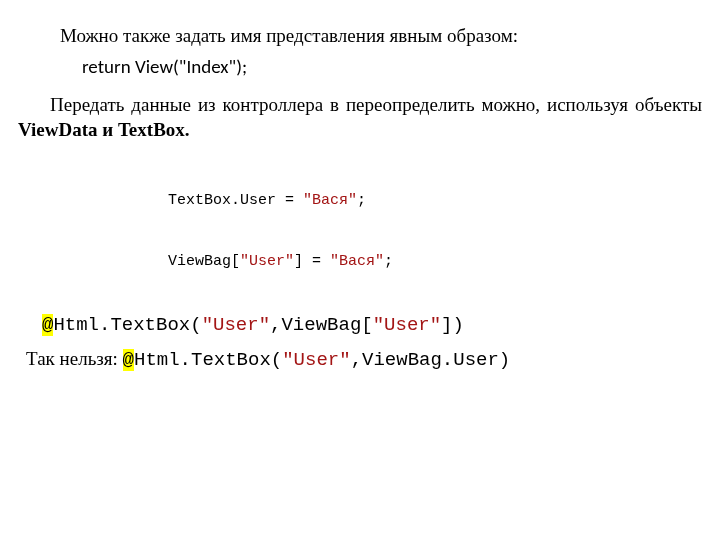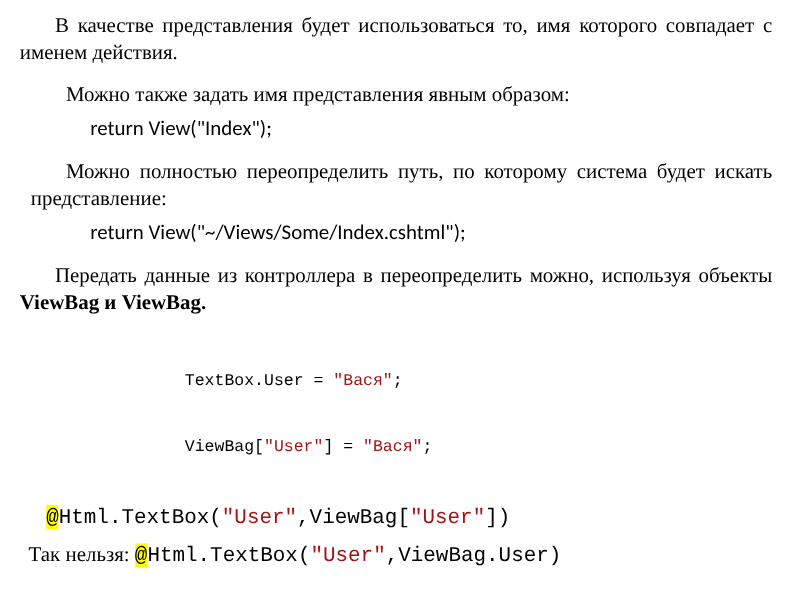--- a/index.html
+++ b/index.html
@@ -41,39 +41,32 @@
     font-family: Consolas, "Courier New", monospace;
     font-size: 19px;
   }
   .row { margin-top: 10px; }
 </style>
 </head>
 <body>
 
 <div class="wrap">
 
-  <div class="para indent">В качестве представления будет использоваться то, имя которого совпадает с именем действия.</div>
 
   <div class="section">
     <div class="para indent" style="margin-left:10px;">Можно также задать имя представления явным образом:</div>
     <div class="code-line">
       <span>return  View(</span><span>"Index"</span><span>);</span>
     </div>
   </div>
 
-  <div class="section">
-    <div class="para indent" style="margin-left:10px;">Можно полностью переопределить путь, по которому система будет искать представление:</div>
-    <div class="code-line">
-      <span>return View(</span><span>"~/Views/Some/Index.cshtml"</span><span>);</span>
-    </div>
-  </div>
 
   <div class="section">
     <div class="para indent">
-      <span>Передать данные из контроллера в переопределить можно, используя объекты </span><span class="bold">ViewBag и ViewBag.</span>
+      <span>Передать данные из контроллера в переопределить можно, используя объекты </span><span class="bold">ViewData и TextBox.</span>
     </div>
   </div>
 
   <div class="mono-block" style="margin-top:8px;">
     <div><span>TextBox.User = </span><span class="str">"Вася"</span><span>;</span></div>
     <div><span>ViewBag[</span><span class="str">"User"</span><span>] = </span><span class="str">"Вася"</span><span>;</span></div>
   </div>
 
   <div class="mono-big" style="margin-left:24px;">
     <span class="hl">@</span><span>Html.TextBox(</span><span class="str">"User"</span><span>,ViewBag[</span><span class="str">"User"</span><span>])</span>

